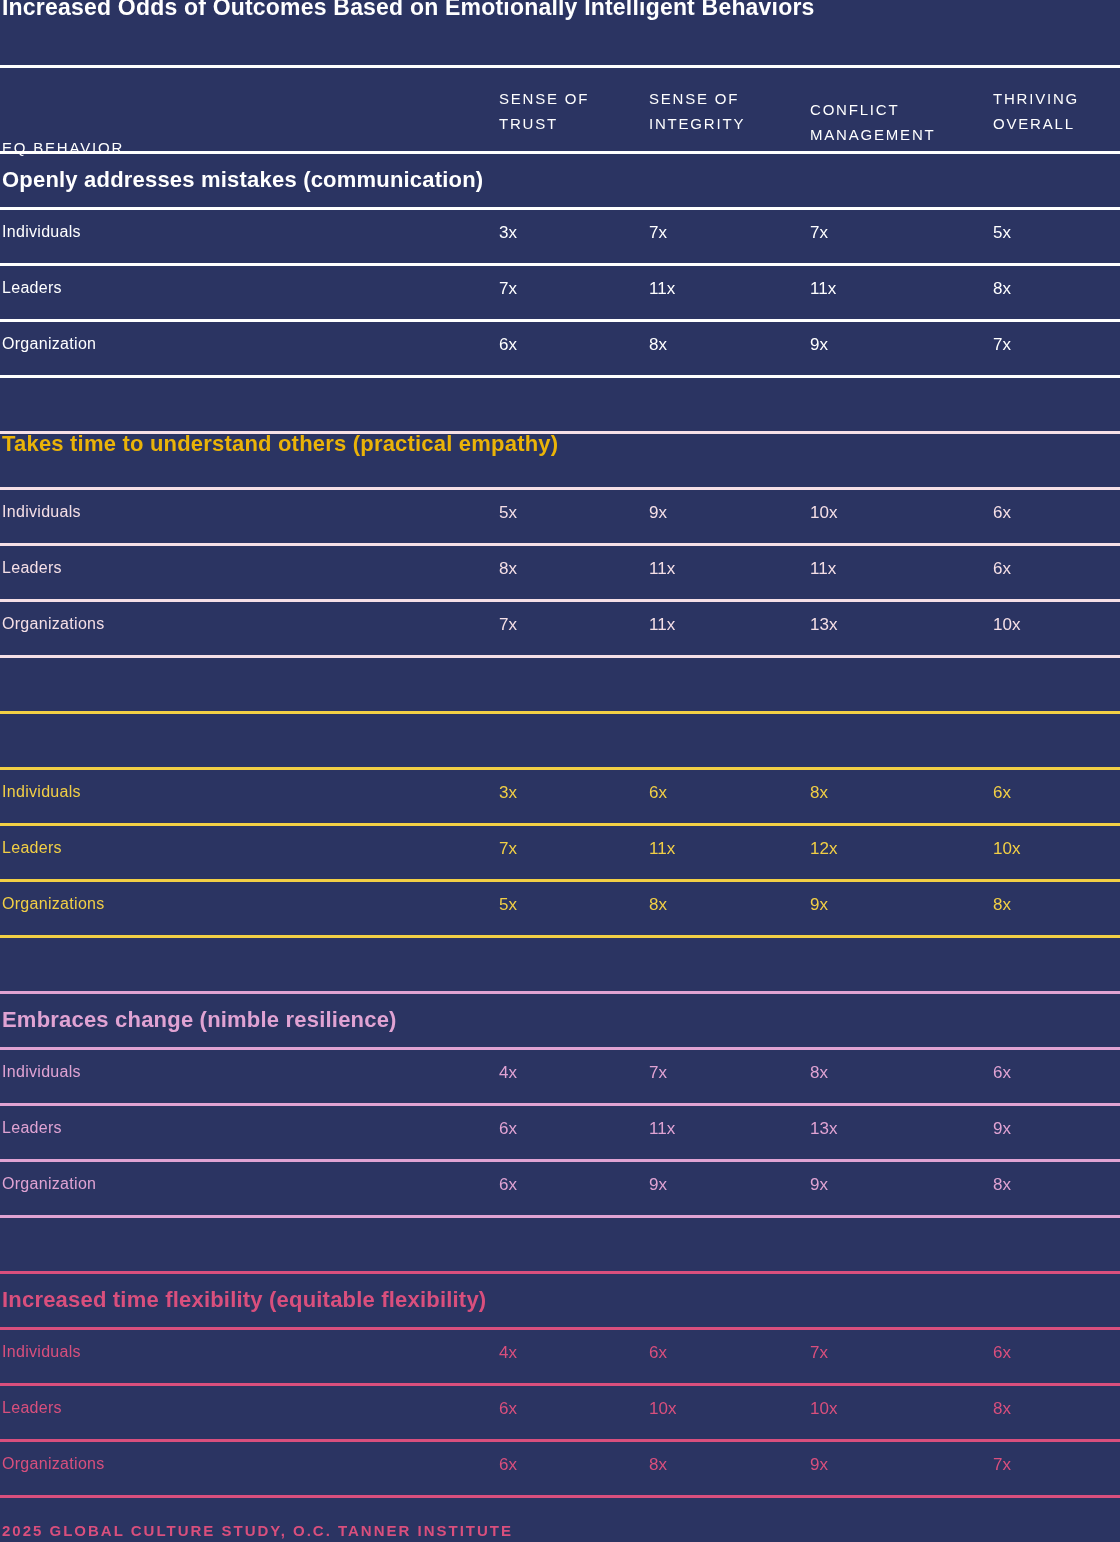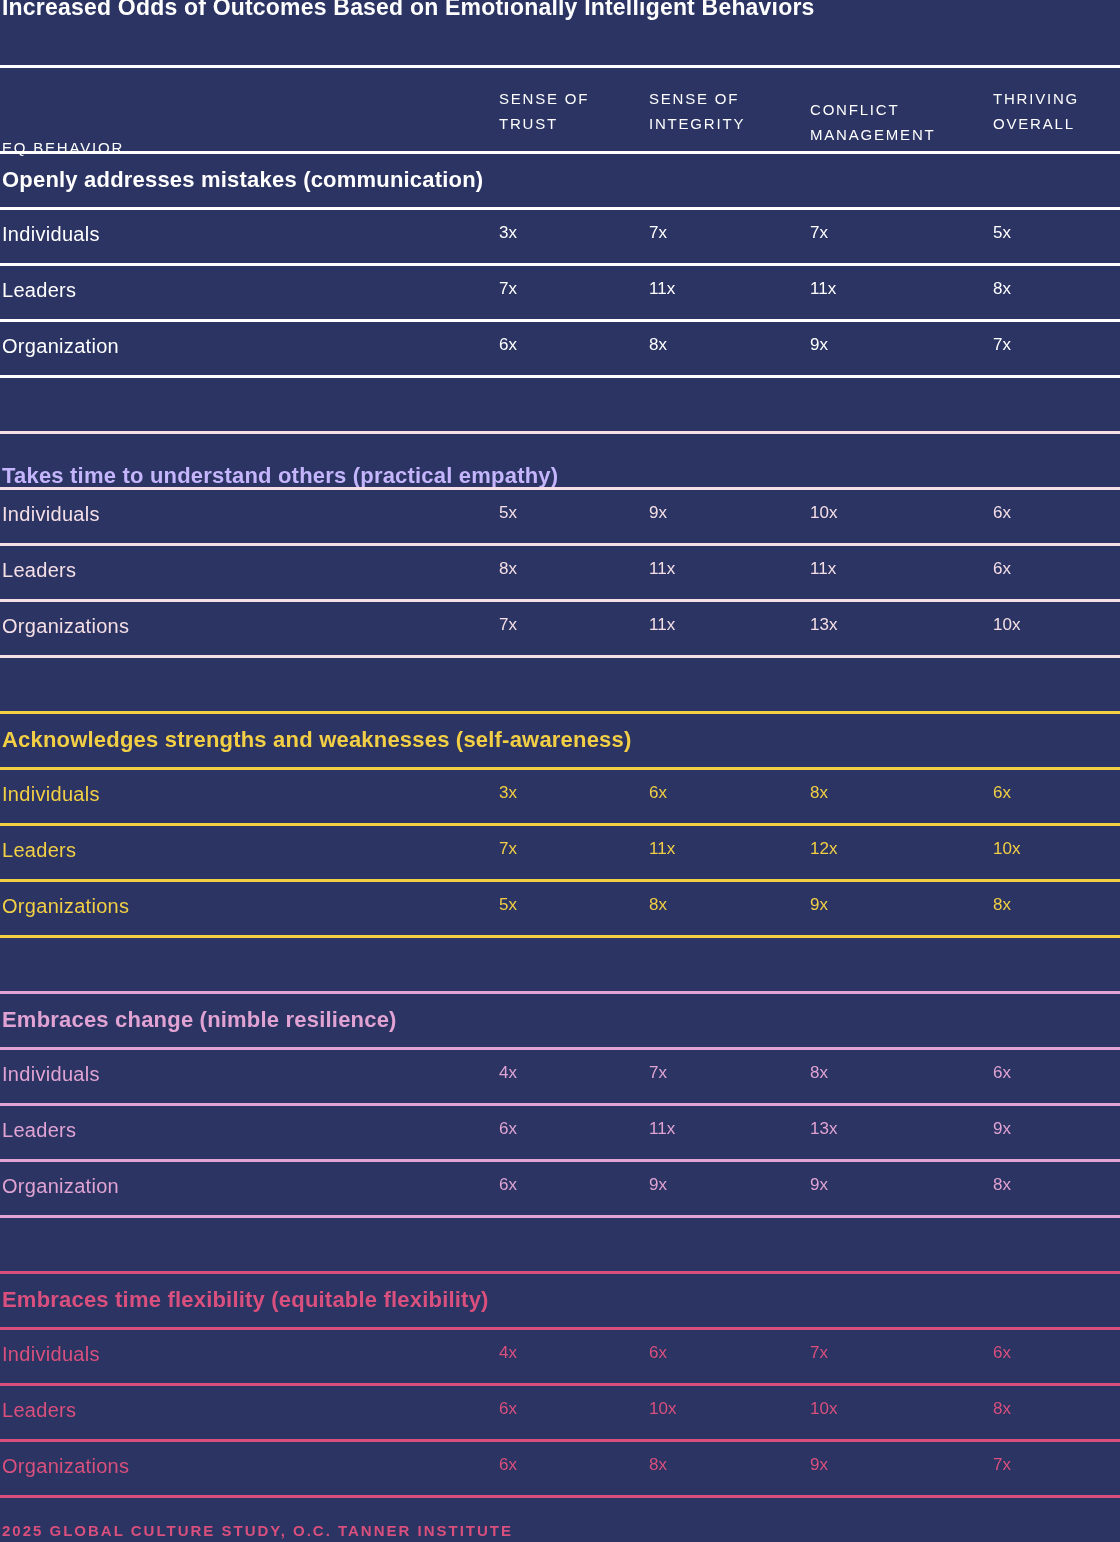--- a/index.html
+++ b/index.html
@@ -12,21 +12,21 @@
     .rule { position: absolute; left: 0; width: 1120px; height: 3px; }
     .header { position: absolute; left: 0; top: 69px; width: 1120px; height: 82px; }
     .hcell {
       position: absolute; font-size: 15px; font-weight: normal; letter-spacing: 1.8px;
       line-height: 25px; text-transform: uppercase; color: #ffffff;
     }
     .section { position: absolute; left: 0; width: 976px; }
     .sec-title {
       position: absolute; left: 2px; font-size: 22px; font-weight: bold; white-space: nowrap; letter-spacing: 0.2px;
     }
-    .row-label { position: absolute; left: 2px; font-size: 20px; white-space: nowrap; letter-spacing: 0.3px; }
+    .row-label { position: absolute; left: 2px; font-size: 16px; white-space: nowrap; letter-spacing: 0.3px; }
     .val { position: absolute; font-size: 17px; white-space: nowrap; }
     .footer {
       position: absolute; left: 2px; top: 1522px; font-size: 15px; font-weight: bold;
       letter-spacing: 2px; color: #d94f7d; white-space: nowrap;
     }
   </style>
 </head>
 <body>
 
 <div class="title">Increased Odds of Outcomes Based on Emotionally Intelligent Behaviors</div>
@@ -74,21 +74,21 @@
       <div class="rule" style="top: 168px; background: rgb(255, 255, 255);"></div>
       <div class="row-label" style="top: 184px;">Organization</div>
       <div class="val" style="top: 184px; left: 499px;">6x</div>
       <div class="val" style="top: 184px; left: 649px;">8x</div>
       <div class="val" style="top: 184px; left: 810px;">9x</div>
       <div class="val" style="top: 184px; left: 993px;">7x</div>
       <div class="rule" style="top: 224px; background: rgb(255, 255, 255);"></div>
     </div>
     <div class="section" style="top: 431px; height: 226px; color: rgb(245, 223, 230);">
       <div class="rule" style="top: 0px; background: rgb(245, 223, 230);"></div>
-      <div class="sec-title" style="top: 32px; color: #c4b5fd;">Takes time to understand others (practical empathy)</div>
+      <div class="sec-title" style="top: 0; color: #eab308;">Takes time to understand others (practical empathy)</div>
       <div class="rule" style="top: 56px; background: rgb(245, 223, 230);"></div>
       <div class="row-label" style="top: 72px;">Individuals</div>
       <div class="val" style="top: 72px; left: 499px;">5x</div>
       <div class="val" style="top: 72px; left: 649px;">9x</div>
       <div class="val" style="top: 72px; left: 810px;">10x</div>
       <div class="val" style="top: 72px; left: 993px;">6x</div>
       <div class="rule" style="top: 112px; background: rgb(245, 223, 230);"></div>
       <div class="row-label" style="top: 128px;">Leaders</div>
       <div class="val" style="top: 128px; left: 499px;">8x</div>
       <div class="val" style="top: 128px; left: 649px;">11x</div>
@@ -97,21 +97,20 @@
       <div class="rule" style="top: 168px; background: rgb(245, 223, 230);"></div>
       <div class="row-label" style="top: 184px;">Organizations</div>
       <div class="val" style="top: 184px; left: 499px;">7x</div>
       <div class="val" style="top: 184px; left: 649px;">11x</div>
       <div class="val" style="top: 184px; left: 810px;">13x</div>
       <div class="val" style="top: 184px; left: 993px;">10x</div>
       <div class="rule" style="top: 224px; background: rgb(245, 223, 230);"></div>
     </div>
     <div class="section" style="top: 711px; height: 226px; color: rgb(242, 207, 69);">
       <div class="rule" style="top: 0px; background: rgb(242, 207, 69);"></div>
-      <div class="sec-title" style="top: 16px; color: rgb(242, 207, 69);">Acknowledges strengths and weaknesses (self-awareness)</div>
       <div class="rule" style="top: 56px; background: rgb(242, 207, 69);"></div>
       <div class="row-label" style="top: 72px;">Individuals</div>
       <div class="val" style="top: 72px; left: 499px;">3x</div>
       <div class="val" style="top: 72px; left: 649px;">6x</div>
       <div class="val" style="top: 72px; left: 810px;">8x</div>
       <div class="val" style="top: 72px; left: 993px;">6x</div>
       <div class="rule" style="top: 112px; background: rgb(242, 207, 69);"></div>
       <div class="row-label" style="top: 128px;">Leaders</div>
       <div class="val" style="top: 128px; left: 499px;">7x</div>
       <div class="val" style="top: 128px; left: 649px;">11x</div>
@@ -143,21 +142,21 @@
       <div class="rule" style="top: 168px; background: rgb(224, 163, 211);"></div>
       <div class="row-label" style="top: 184px;">Organization</div>
       <div class="val" style="top: 184px; left: 499px;">6x</div>
       <div class="val" style="top: 184px; left: 649px;">9x</div>
       <div class="val" style="top: 184px; left: 810px;">9x</div>
       <div class="val" style="top: 184px; left: 993px;">8x</div>
       <div class="rule" style="top: 224px; background: rgb(224, 163, 211);"></div>
     </div>
     <div class="section" style="top: 1271px; height: 226px; color: rgb(217, 79, 125);">
       <div class="rule" style="top: 0px; background: rgb(217, 79, 125);"></div>
-      <div class="sec-title" style="top: 16px; color: rgb(217, 79, 125);">Embraces time flexibility (equitable flexibility)</div>
+      <div class="sec-title" style="top: 16px; color: rgb(217, 79, 125);">Increased time flexibility (equitable flexibility)</div>
       <div class="rule" style="top: 56px; background: rgb(217, 79, 125);"></div>
       <div class="row-label" style="top: 72px;">Individuals</div>
       <div class="val" style="top: 72px; left: 499px;">4x</div>
       <div class="val" style="top: 72px; left: 649px;">6x</div>
       <div class="val" style="top: 72px; left: 810px;">7x</div>
       <div class="val" style="top: 72px; left: 993px;">6x</div>
       <div class="rule" style="top: 112px; background: rgb(217, 79, 125);"></div>
       <div class="row-label" style="top: 128px;">Leaders</div>
       <div class="val" style="top: 128px; left: 499px;">6x</div>
       <div class="val" style="top: 128px; left: 649px;">10x</div>

